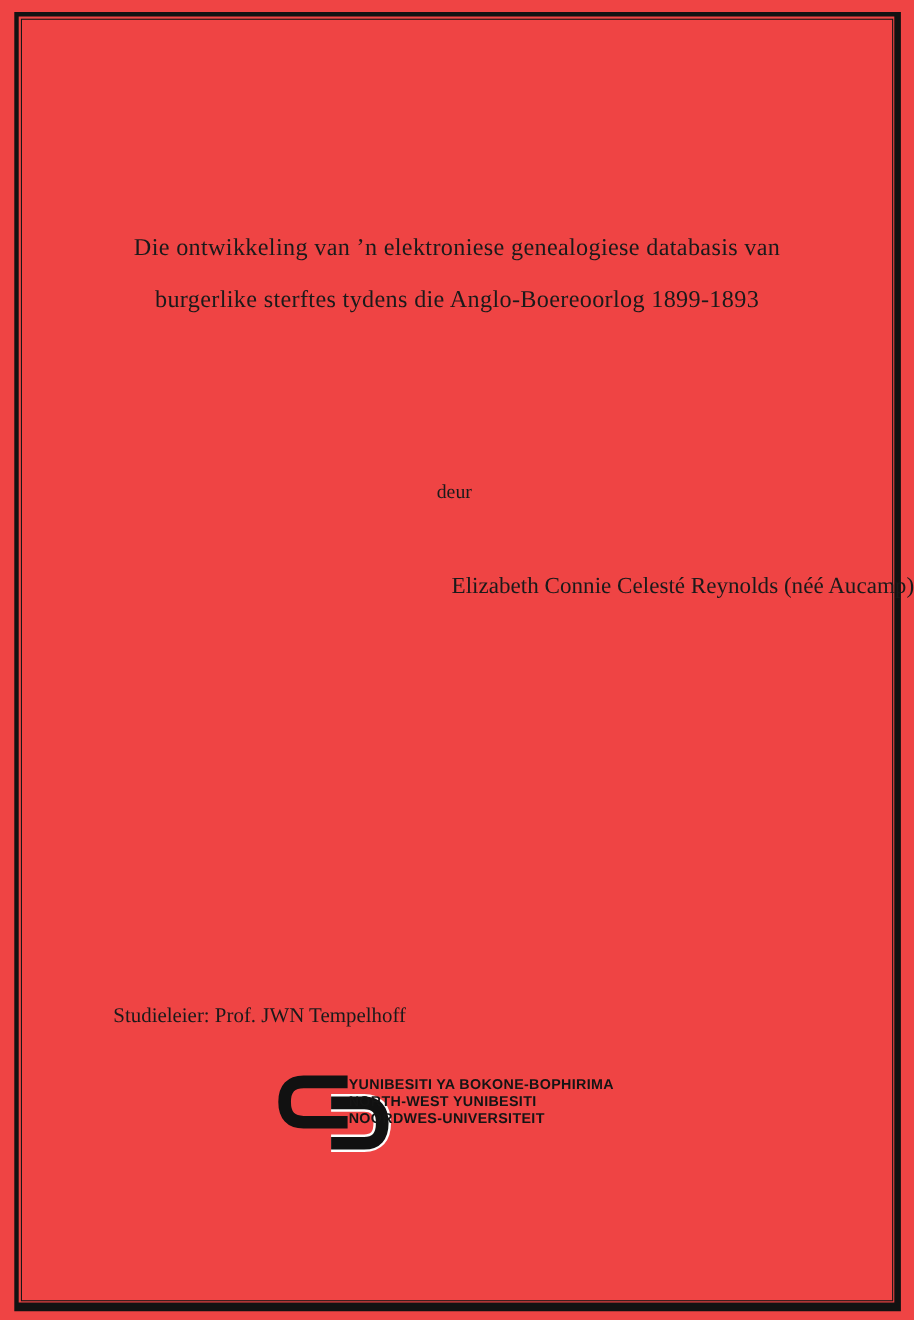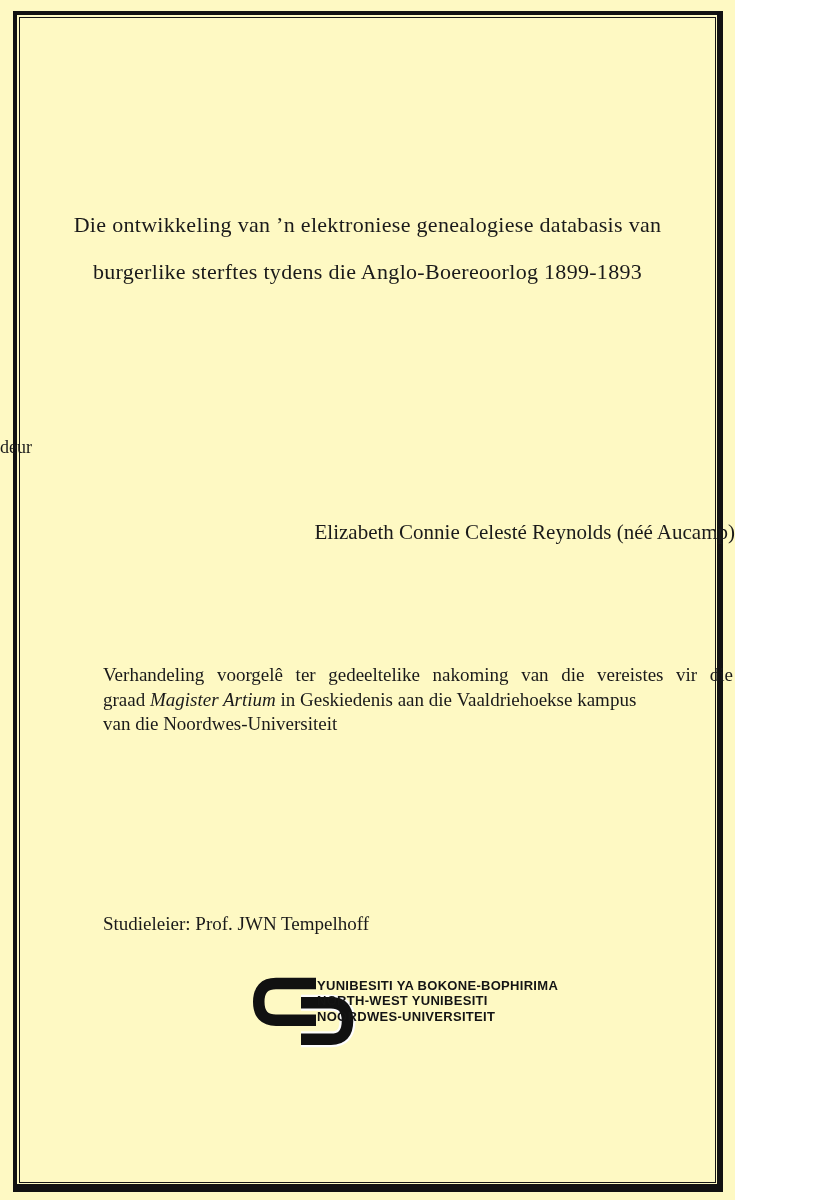--- a/index.html
+++ b/index.html
@@ -2,23 +2,23 @@
 <html><head>
 <meta charset="utf-8">
 <style>
   html, body {
     margin: 0;
     padding: 0;
     background: #ffffff;
   }
   .page {
     position: relative;
-    width: 735px;
+    width: 831px;
     height: 1200px;
-    background: #fef9c3;
+    background: #ef4444;
     overflow: hidden;
     color: #1a1a1a;
     font-family: "Liberation Serif", "DejaVu Serif", serif;
   }
   
   .frame-outer {
     position: absolute;
     left: 13px; top: 11px; right: 12px; bottom: 8px;
     border-style: solid;
     border-color: #121212;
@@ -35,20 +35,21 @@
     top: 201px;
     text-align: center;
     font-size: 22px;
     line-height: 47px;
     letter-spacing: 0.3px;
   }
   .byline {
     position: absolute;
     left: 0; right: 5px;
     top: 437px;
+    text-align: center;
     font-size: 18px;
   }
   .author {
     position: absolute;
     left: 0; right: 0;
     top: 520px;
     text-align: right;
     font-size: 21px;
   }
   .statement {
@@ -110,25 +111,20 @@
 
   <div class="title">
     <div>Die ontwikkeling van ’n elektroniese genealogiese databasis van</div>
     <div>burgerlike sterftes tydens die Anglo-Boereoorlog 1899-1893</div>
   </div>
 
   <div class="byline">deur</div>
 
   <div class="author">Elizabeth Connie Celesté Reynolds (néé Aucamp)</div>
 
-  <div class="statement">
-    <div class="st-line1">Verhandeling voorgelê ter gedeeltelike nakoming van die vereistes vir die</div>
-    <div class="st-line2"><span>graad </span><i>Magister Artium</i><span> in Geskiedenis aan die Vaaldriehoekse kampus</span></div>
-    <div class="st-line3">van die Noordwes-Universiteit</div>
-  </div>
 
   <div class="supervisor-block">
     <div>Studieleier: Prof. JWN Tempelhoff</div>
   </div>
 
   <div class="logo">
     <svg class="logo-mark" width="101" height="72" viewBox="0 0 101 72" xmlns="http://www.w3.org/2000/svg">
 
       <path d="M 63 7.5 H 23 Q 5.75 7.5 5.75 25.85 Q 5.75 44.2 23 44.2 H 63" fill="none" stroke="#111111" stroke-width="11.5"></path>
 

